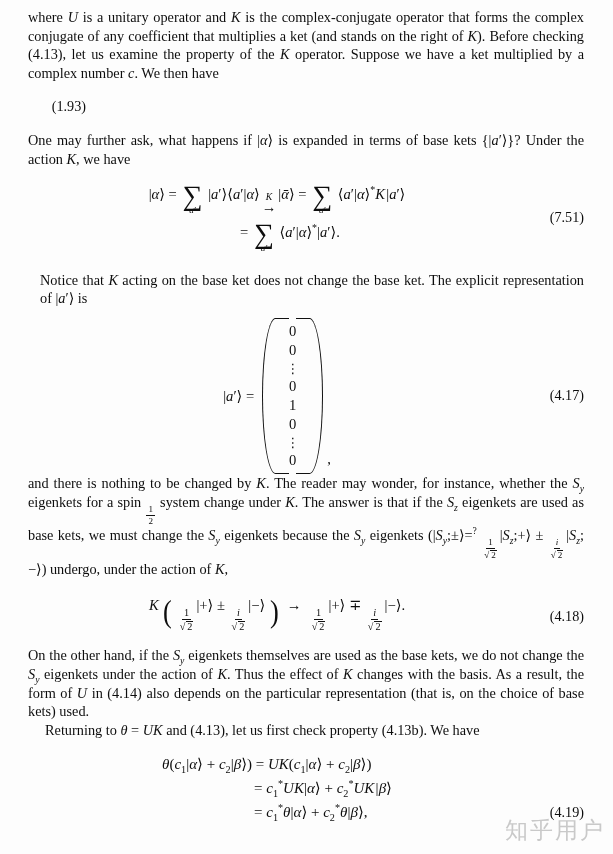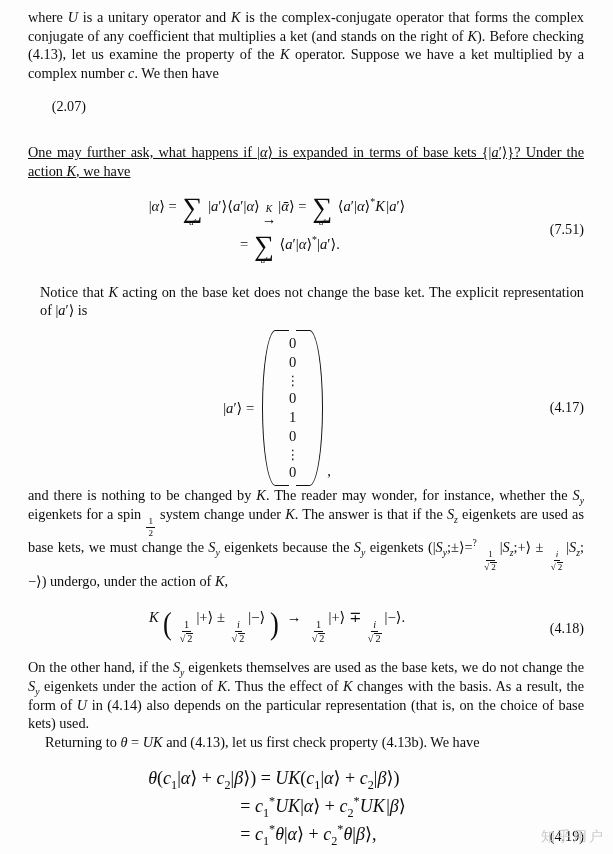--- a/index.html
+++ b/index.html
@@ -170,21 +170,21 @@
     display: inline-block;
     vertical-align: -0.38em;
     font-weight: 300;
     transform: scaleX(0.82);
   }
 
   .watermark {
     position: absolute;
     right: 8px;
     bottom: 8px;
-    font-size: 14px;
+    font-size: 23px;
     color: #c9c9c9;
     letter-spacing: 2px;
     font-family: Liberation Serif, serif;
     user-select: none;
     white-space: nowrap;
   }
   .eqstack { display: flex; flex-direction: column; }
   .eqstack .ln { display: flex; }
   .nowrap { white-space: nowrap; }
 </style>
@@ -195,24 +195,24 @@
   <div class="content">
 
     <p class="para">
       where <i>U</i> is a unitary operator and <i>K</i> is the complex-conjugate operator that forms
       the complex conjugate of any coefficient that multiplies a ket (and stands on the
       right of <i>K</i>). Before checking (4.13), let us examine the property of the <i>K</i> operator.
       Suppose we have a ket multiplied by a complex number <i>c</i>. We then have
     </p>
 
     <div class="eqrow eqblock" style="margin-top:16px;">
-      <div class="eqnum">(2.07)</div>
-    </div>
-
-    <p class="para" style="margin-top:28px;text-decoration:underline;">
+      <div class="eqnum">(1.93)</div>
+    </div>
+
+    <p class="para" style="margin-top:16px;">
       One may further ask, what happens if |<i>α</i>⟩ is expanded in terms of base kets {|<i>a</i>′⟩}?
       Under the action <i>K</i>, we have
     </p>
 
     <div class="eqrow eqblock" style="margin-top:14px;">
       <div class="eqbody">
         <div class="eqstack math" style="width:100%;">
           <div class="ln" style="justify-content:center;">
             <span class="nowrap">|<i>α</i>⟩ =
               <span class="bigsum">
@@ -327,21 +327,21 @@
       with the basis. As a result, the form of <i>U</i> in (4.14) also depends on the particular
       representation (that is, on the choice of base kets) used.
     </p>
 
     <p class="para indent">
       Returning to <i>θ</i> = <i>UK</i> and (4.13), let us first check property (4.13b). We have
     </p>
 
     <div class="eqrow eqblock" style="margin-top:16px;">
       <div class="eqbody">
-        <div class="eqstack math" style="font-size:18px;">
+        <div class="eqstack math" style="font-size:15px;">
           <div class="ln">
             <span class="nowrap"><i>θ</i>(<i>c</i><sub class="sn">1</sub>|<i>α</i>⟩ + <i>c</i><sub class="sn">2</sub>|<i>β</i>⟩) = <i>UK</i>(<i>c</i><sub class="sn">1</sub>|<i>α</i>⟩ + <i>c</i><sub class="sn">2</sub>|<i>β</i>⟩)</span>
           </div>
           <div class="ln" style="margin-top:6px; padding-left:92px;">
             <span class="nowrap">= <i>c</i><sub class="sn">1</sub><sup class="sn">*</sup><i>UK</i>|<i>α</i>⟩ + <i>c</i><sub class="sn">2</sub><sup class="sn">*</sup><i>UK</i> |<i>β</i>⟩</span>
           </div>
           <div class="ln" style="margin-top:6px; padding-left:92px;">
             <span class="nowrap">= <i>c</i><sub class="sn">1</sub><sup class="sn">*</sup><i>θ</i>|<i>α</i>⟩ + <i>c</i><sub class="sn">2</sub><sup class="sn">*</sup><i>θ</i>|<i>β</i>⟩,</span>
           </div>
         </div>

